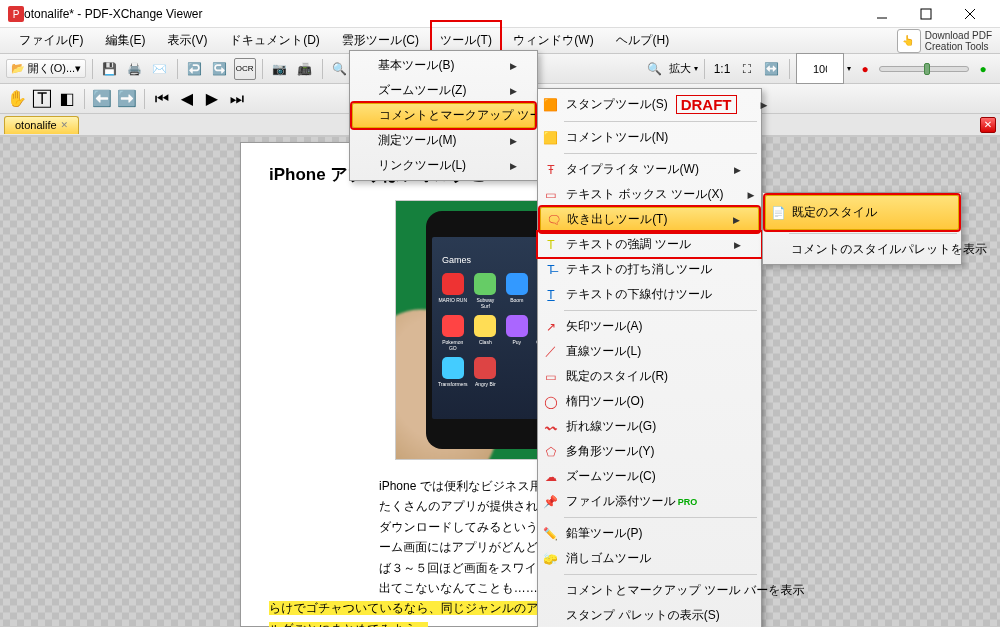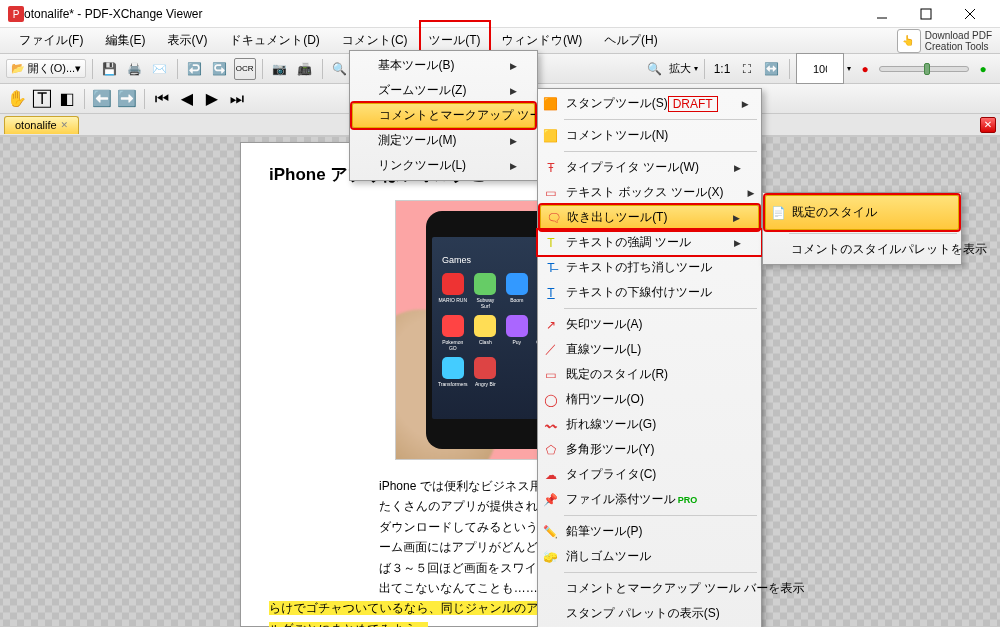--- a/index.html
+++ b/index.html
@@ -28,38 +28,38 @@
 .tool-row2 .sep { width: 1px; height: 20px; background: #c0c0c0; margin: 0 3px; }
 
 .tabbar { height: 22px; background: #e6e6e6; border-bottom: 1px solid #c8c8c8; display: flex; align-items: center; padding: 0 4px; font-size: 11px; }
 .tabbar .tab { background: linear-gradient(#fff3b0,#ffd34d); border: 1px solid #caa530; border-bottom: none; padding: 2px 10px 3px 10px; border-radius: 3px 3px 0 0; display: flex; align-items: center; gap: 4px; }
 .tabbar .tab .xico { font-size: 9px; color: #888; }
 .tabbar .endx { margin-left: auto; width:16px; height:16px; background:linear-gradient(#ff6a6a,#d80000); border:1px solid #900; border-radius:2px; color:#fff; display:flex;align-items:center;justify-content:center; font-size:10px;}
 
 .workspace { position: absolute; top: 136px; left: 0; right: 0; bottom: 0; background: repeating-conic-gradient(#bfbfbf 0% 25%, #d0d0d0 0% 50%) 50% / 14px 14px; display:flex; justify-content:center; }
 .page { margin-top: 6px; width: 520px; background: #fff; border: 1px solid #999; box-shadow: 2px 2px 4px rgba(0,0,0,0.2); padding: 20px 28px; font-size: 12px; position: relative; }
 .page h2 { font-size: 17px; font-weight: bold; margin-bottom: 14px; }
-.page .img { width: 210px; height: 260px; border: 1px solid #ccc; margin: 0 auto 16px auto; position: relative; background:#fca5a5; overflow:hidden;}
+.page .img { width: 210px; height: 260px; border: 1px solid #ccc; margin: 0 auto 16px auto; position: relative; background:#15803d; overflow:hidden;}
 .page p { line-height: 1.7; }
 .page .hl { background: #ffec3d; }
 
 .menu { position: absolute; background: linear-gradient(#f8f8f8,#efefef); border: 1px solid #9a9a9a; box-shadow: 3px 3px 6px rgba(0,0,0,0.25); font-size: 12px; padding:2px 0;}
 .menu .mi { display: flex; align-items: center; padding: 4px 20px 4px 28px; position: relative; cursor: default; white-space: nowrap; }
 .menu .mi .arr { margin-left: auto; padding-left:24px; font-size: 9px; color:#333; }
 .menu .mi.hl { background: linear-gradient(#ffe27a,#ffc83d); border: 1px solid #e0a800; border-radius: 2px; margin: 0 2px; padding: 3px 18px 3px 26px; }
 .menu .mi.boxed { outline: 2px solid #e60000; }
 .menu .divider { height:1px; background:#ccc; margin:3px 4px 3px 26px; }
 .menu .mico { position: absolute; left: 4px; width: 18px; height: 18px; display:flex; align-items:center; justify-content:center; }
 
 .menu2 { left: 537px; top: 88px; width: 225px; }
 .menu1 { left: 349px; top: 50px; width: 189px; }
 .menu3 { left: 762px; top: 192px; width: 200px; }
 .menu3 .mi.big { padding-top:8px; padding-bottom:8px; }
 
-.draft { color:#d00; font-weight:normal; border:1px solid #d00; padding:0 4px; font-size:12px; }
+.draft { color:#d00; font-weight:bold; border:1px solid #d00; padding:0 4px; font-size:15px; margin-left:8px;}
 
 .phone { position:absolute; inset:10px 30px 10px 30px; background:#111; border-radius:16px; padding:26px 6px 30px 6px;}
 .phone-screen{ background:linear-gradient(#2a3a52,#1a2438); height:100%; border-radius:2px; padding:16px 6px; }
 .phone-top { color:#fff; font-size:9px; text-align:left; padding:2px 4px 8px 4px;}
 .icons { display:grid; grid-template-columns:repeat(4,1fr); gap:6px 4px; }
 .aicon { width:22px; height:22px; border-radius:5px; margin:0 auto; }
 .alabel { color:#fff; font-size:5px; text-align:center; margin-top:2px;}
 .hand { position:absolute; left:-40px; bottom:-30px; width:140px; height:180px; background: radial-gradient(ellipse at 60% 40%, #d9b896 40%, #c4a074 70%); border-radius: 50% 50% 40% 40%; transform:rotate(-8deg); filter:blur(1px);}
 
 svg.ico16 { width:16px; height:16px; }
@@ -89,21 +89,21 @@
         <line x1="11" y1="1" x2="1" y2="11" stroke="#000"></line>
       </svg>
     </div>
 </div>
 
 <div class="menubar">
   <span class="m">ファイル(F)</span>
   <span class="m">編集(E)</span>
   <span class="m">表示(V)</span>
   <span class="m">ドキュメント(D)</span>
-  <span class="m">コメント(C)</span>
+  <span class="m">雲形ツール(C)</span>
   <span class="m boxed">ツール(T)</span>
   <span class="m">ウィンドウ(W)</span>
   <span class="m">ヘルプ(H)</span>
   <span class="spacer"></span>
   <div class="dl">
     <span class="dico">👆</span>
     <span><span>Download PDF</span><br><span>Creation Tools</span></span>
   </div>
 </div>
 
@@ -318,21 +318,21 @@
   <div class="mi">
       <span class="mico" style="color:#d33">〰</span>
       <span>折れ線ツール(G)</span>
     </div>
   <div class="mi">
       <span class="mico" style="color:#d33">⬠</span>
       <span>多角形ツール(Y)</span>
     </div>
   <div class="mi">
       <span class="mico" style="color:#d33">☁</span>
-      <span>タイプライタ(C)</span>
+      <span>ズームツール(C)</span>
     </div>
   <div class="mi">
       <span class="mico" style="color:#06c">📌</span>
       <span>ファイル添付ツール</span>
       <span style="font-size:9px;color:#0a0;font-weight:bold;margin-left:2px">PRO</span>
     </div>
   <div class="divider"></div>
   <div class="mi">
       <span class="mico">✏️</span>
       <span>鉛筆ツール(P)</span>

